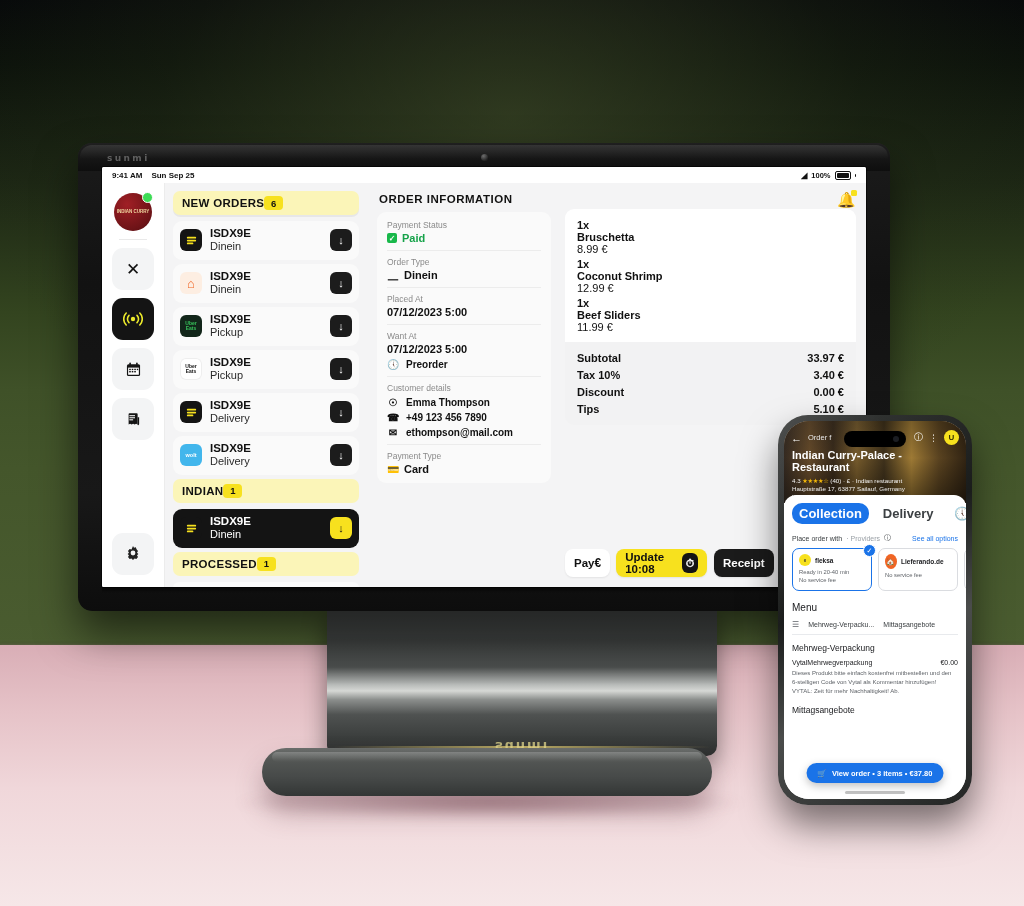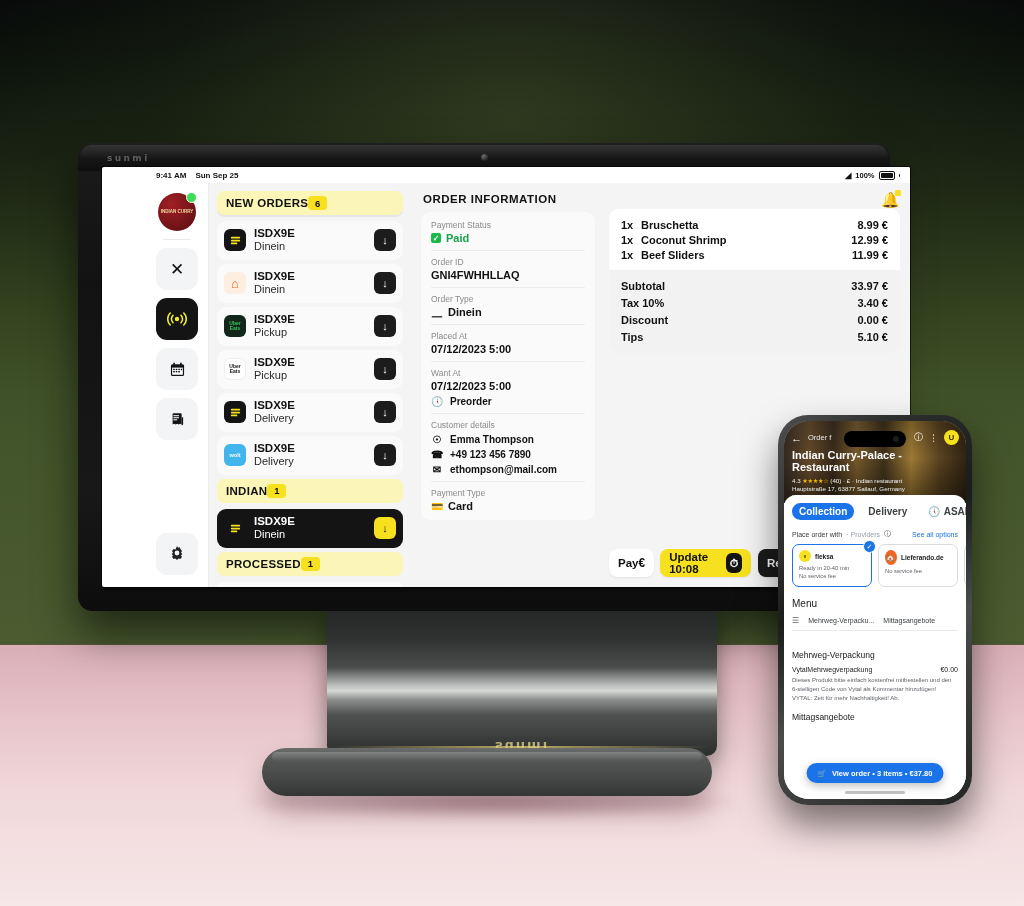--- a/index.html
+++ b/index.html
@@ -49,21 +49,20 @@
   }
   .mon-glare{
     position:absolute;left:2px;top:2px;width:808px;height:14px;border-radius:12px 12px 0 0;
     background:linear-gradient(180deg,rgba(255,255,255,.10),rgba(255,255,255,0));
     pointer-events:none;
   }
   #screen{
     position:absolute;left:24px;top:24px;width:764px;height:420px;
     background:#fff;overflow:hidden;border-radius:2px;
     box-shadow:0 0 0 1px rgba(0,0,0,.6);
-    padding-left:44px;
   }
   .mon-chinshadow{
     position:absolute;left:24px;top:444px;width:764px;height:6px;
     background:linear-gradient(180deg,rgba(0,0,0,.65),rgba(0,0,0,0));
   }
 
   
   .stand-neck{
     position:absolute;left:327px;top:608px;width:390px;height:148px;
     border-radius:3px 3px 10px 10px;
@@ -186,24 +185,24 @@
     width:10px;height:10px;border-radius:2px;background:#18b84a;color:#fff;font-size:8px;
     display:inline-flex;align-items:center;justify-content:center;
   }
   .crow{display:flex;align-items:center;gap:7px;font-size:10px;font-weight:700;color:#111;margin-top:4px;}
   .cglyph{font-size:10px;width:12px;text-align:center;}
 
   
   .right{flex:1;padding:8px 10px 0 4px;display:flex;flex-direction:column;min-width:0;}
   .bill{background:#f2f2f3;border-radius:9px;padding:0 0 8px 0;overflow:hidden;}
   .bill-items{background:#fff;padding:8px 12px 8px 12px;}
-  .li{display:flex;font-size:11px;color:#111;padding:1.5px 0;}
+  .li{display:flex;font-size:11px;color:#111;padding:1.5px 0;flex-direction:column;}
   .li .q{width:20px;font-weight:600;}
   .li .n{flex:1;font-weight:600;}
-  .li .p{font-weight:700;}
+  .li .p{font-weight:400;}
   .tot{padding:7px 12px 0 12px;}
   .tr{display:flex;justify-content:space-between;font-size:11px;font-weight:700;color:#111;padding:2.5px 0;}
   .tr.grand{border-top:1px solid #dedede;margin-top:4px;padding-top:7px;font-size:11.5px;font-weight:800;}
   .actions{margin-top:auto;display:flex;gap:7px;padding-bottom:10px;}
   .acol{display:flex;flex-direction:row;gap:6px;flex:1;}
   .abtn{
     height:28px;border-radius:8px;background:#fff;display:flex;align-items:center;
     justify-content:space-between;padding:0 9px;font-size:11.5px;font-weight:800;color:#111;
     box-shadow:0 1px 2px rgba(0,0,0,.07);
   }
@@ -251,21 +250,21 @@
     display:flex;align-items:center;justify-content:center;font-size:8px;font-weight:800;
   }
   .ph-hero-txt{position:absolute;left:8px;right:8px;bottom:3px;z-index:5;color:#fff;}
   .ph-name{font-size:11px;font-weight:700;line-height:1.15;}
   .ph-meta{font-size:6.2px;margin-top:3px;opacity:.95;}
   .ph-stars{color:#ffc107;letter-spacing:-.3px;}
   .ph-addr{font-size:6.2px;margin-top:1px;opacity:.92;}
   .ph-web{font-size:6.2px;margin-top:1px;text-decoration:underline;opacity:.92;}
   .ph-sheet{background:#fff;border-radius:12px 12px 0 0;margin-top:-8px;position:relative;z-index:6;padding:8px 8px 0 8px;}
   .ph-chips{display:flex;align-items:center;gap:7px;}
-  .chip{font-size:10px;padding:3px 7px;border-radius:10px;color:#3c4043;font-weight:600;}
+  .chip{font-size:13px;padding:3px 7px;border-radius:10px;color:#3c4043;font-weight:600;}
   .chip.on{background:#1a73e8;color:#fff;}
   .chip.asap{display:flex;align-items:center;gap:3px;}
   .ph-pencil{margin-left:auto;font-size:9px;color:#5f6368;}
   .ph-prov-hd{display:flex;align-items:center;gap:4px;margin-top:9px;font-size:7px;color:#3c4043;}
   .ph-prov-hd .muted{color:#9aa0a6;}
   .ph-seeall{margin-left:auto;color:#1a73e8;font-size:7px;}
   .ph-cards{display:flex;gap:6px;margin-top:5px;}
   .pcard{
     border:1px solid #dadce0;border-radius:7px;padding:5px 6px;width:66px;position:relative;flex:none;
   }
@@ -275,21 +274,21 @@
   .pdot.fl{background:#f7e11e;color:#333;}
   .pdot.li{background:#f06524;color:#fff;font-size:7px;}
   .pname{font-size:6.5px;color:#202124;font-weight:600;}
   .psub{font-size:5.8px;color:#5f6368;margin-top:3px;line-height:1.35;}
   .pcheck{position:absolute;right:-5px;top:-5px;width:11px;height:11px;border-radius:50%;background:#1a73e8;color:#fff;font-size:7px;display:flex;align-items:center;justify-content:center;border:1.5px solid #fff;}
   .pcard.third{width:22px;overflow:hidden;}
   .ph-menu-h{font-size:10px;color:#202124;margin-top:11px;font-weight:500;}
   .ph-tabs{display:flex;align-items:center;gap:9px;margin-top:7px;border-bottom:1px solid #e8eaed;padding-bottom:5px;}
   .ph-tabs .ic{font-size:8px;color:#5f6368;}
   .ph-tab{font-size:7px;color:#3c4043;}
-  .ph-cat{font-size:8.5px;color:#202124;margin-top:19px;font-weight:500;}
+  .ph-cat{font-size:8.5px;color:#202124;margin-top:8px;font-weight:500;}
   .ph-item{margin-top:6px;}
   .ph-item-row{display:flex;justify-content:space-between;font-size:7px;color:#202124;}
   .ph-item-desc{font-size:6px;color:#5f6368;line-height:1.5;margin-top:3px;}
   .ph-cat2{font-size:8.5px;color:#202124;margin-top:9px;font-weight:500;}
   .ph-cta{
     position:absolute;left:50%;bottom:16px;transform:translateX(-50%);
     background:#1a73e8;color:#fff;border-radius:14px;height:20px;padding:0 11px;
     display:flex;align-items:center;gap:5px;font-size:7.5px;font-weight:600;white-space:nowrap;
     box-shadow:0 3px 8px rgba(0,0,0,.25);z-index:20;
   }
@@ -493,24 +492,20 @@
           </div>
           <div class="info-card">
             <div class="ib">
               <div class="ilab">Payment Status</div>
               <div class="ival paid">
                 <span class="chk">✓</span>
                 <span>Paid</span>
               </div>
             </div>
             <div class="ib">
-              <div class="ilab">Order ID</div>
-              <div class="ival">GNI4FWHHLLAQ</div>
-            </div>
-            <div class="ib">
               <div class="ilab">Order Type</div>
               <div class="ival">
                 <span class="cglyph">⎽</span>
                 <span>Dinein</span>
               </div>
             </div>
             <div class="ib">
               <div class="ilab">Placed At</div>
               <div class="ival">07/12/2023 5:00</div>
             </div>

